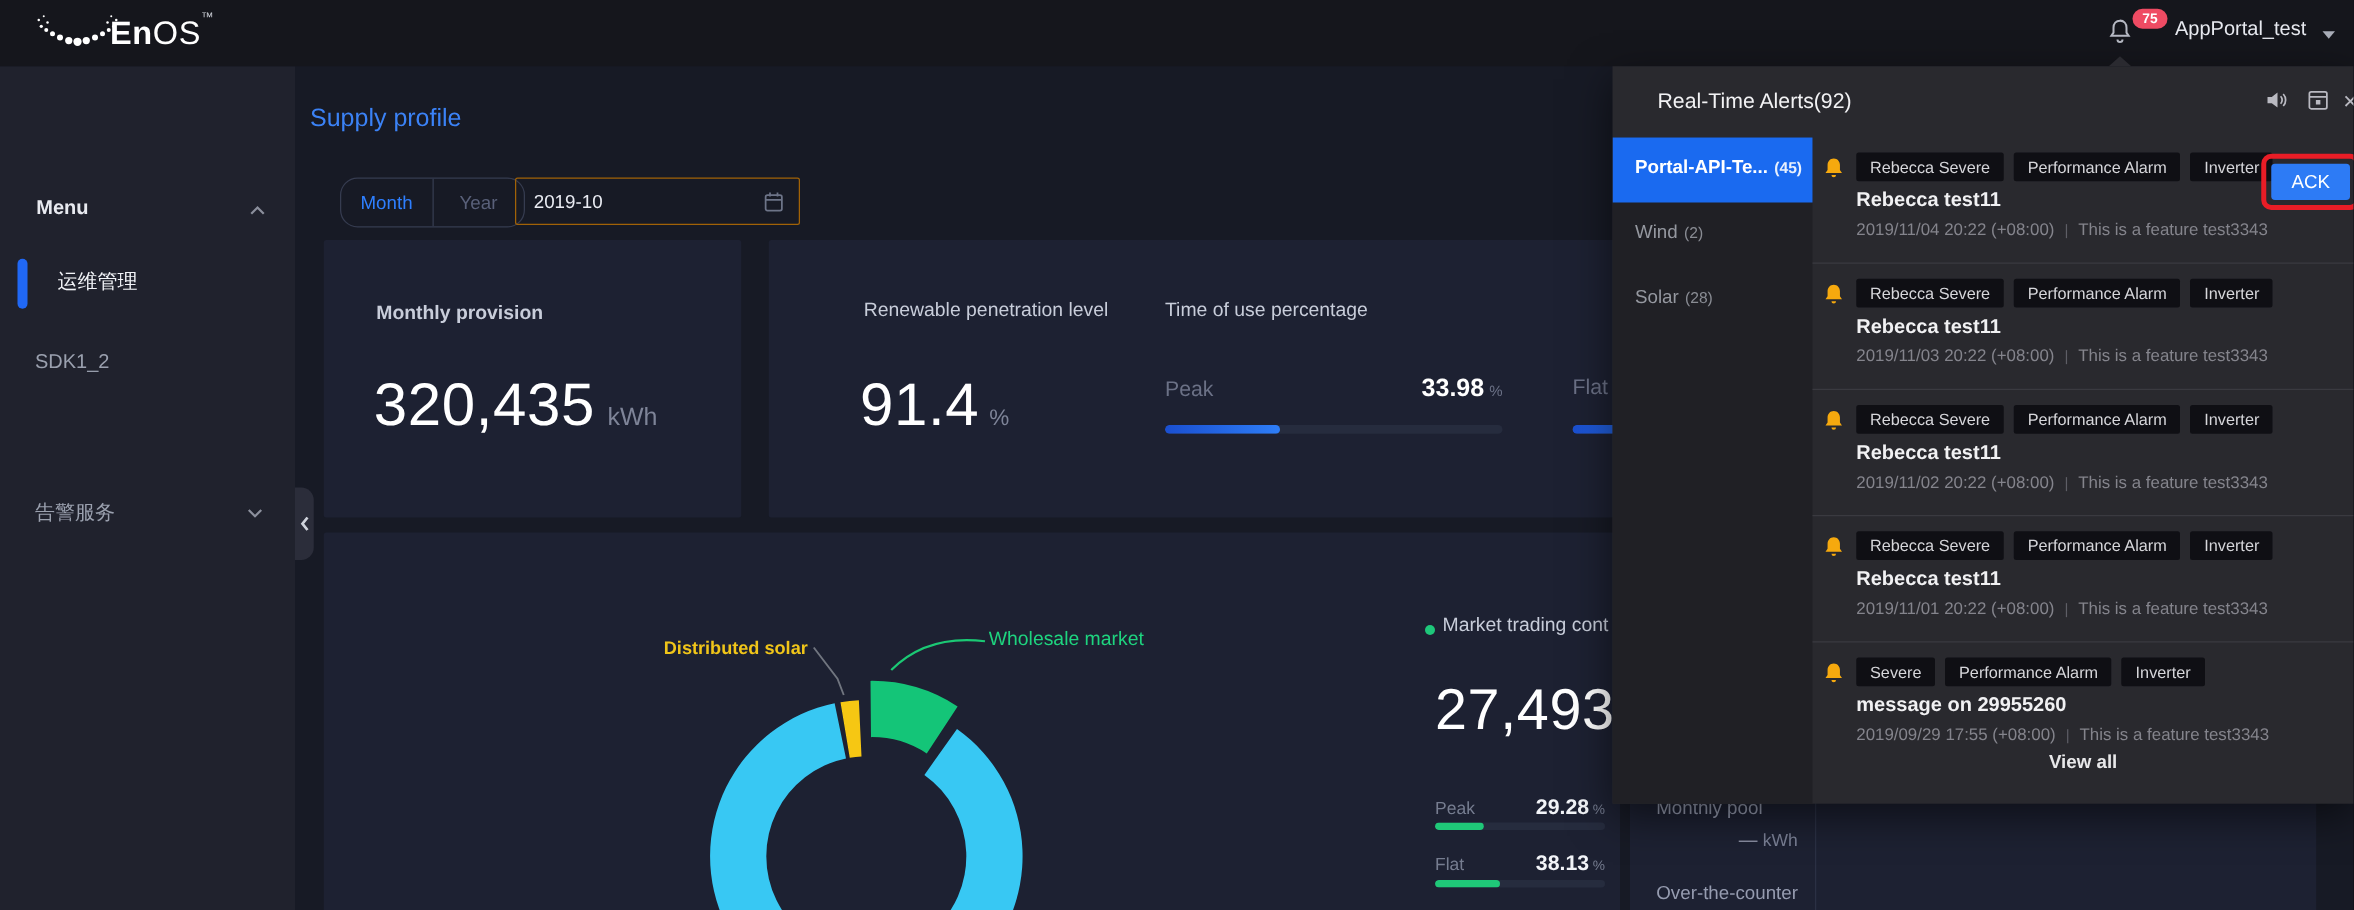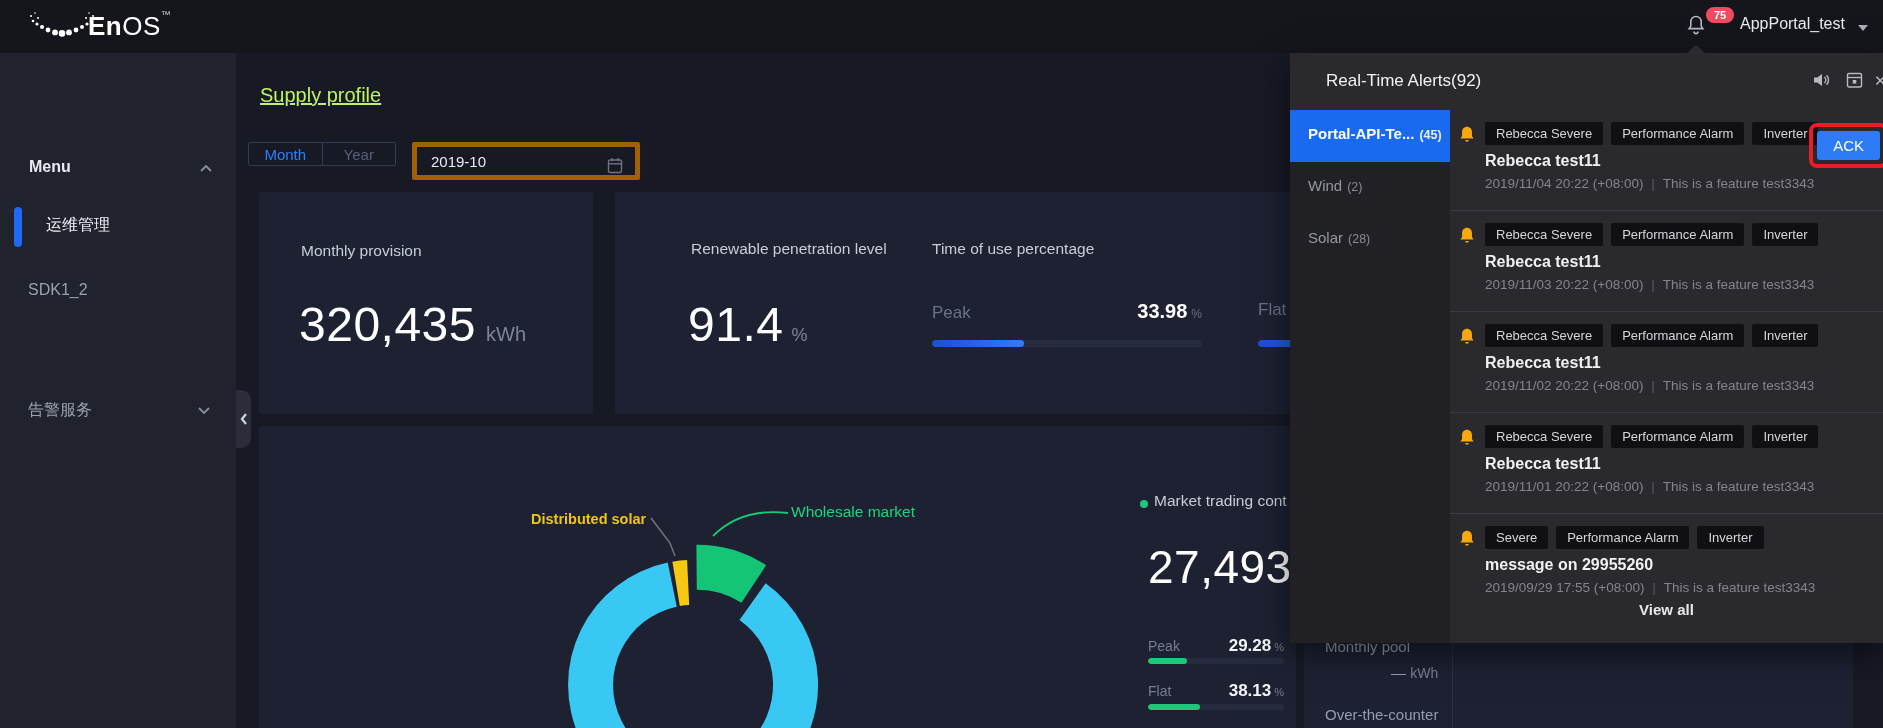--- a/index.html
+++ b/index.html
@@ -24,27 +24,27 @@
   .sb-title{position:absolute;left:28px;top:30px;font-size:17px;font-weight:600;color:#eef1f6;}
   .sb-menu-label{position:absolute;left:29px;top:105px;font-size:16px;font-weight:700;color:#e8eaf0;}
   .sb-item{position:absolute;left:0;width:236px;height:40px;cursor:pointer;}
   .sb-item .txt{position:absolute;left:28px;top:9px;font-size:16px;color:#9aa0ae;}
   .sb-item.active .txt{left:46px;color:#f2f4f8;}
   .sb-active-bar{position:absolute;left:14px;top:1px;width:8px;height:40px;border-radius:4px;background:#2068f5;}
   .sb-collapse{position:absolute;left:236px;top:390px;width:15px;height:58px;background:#2b2d3a;
          border-radius:0 10px 10px 0;z-index:6;display:flex;align-items:center;justify-content:center;cursor:pointer;}
 
   
-  .page-title{position:absolute;left:260px;top:84px;font-size:20px;color:#bef264;text-decoration:underline;}
-  .seg-group{position:absolute;left:248px;top:142px;width:148px;height:24px;border:1px solid #363c50;
-         border-radius:2px;display:flex;box-sizing:border-box;}
+  .page-title{position:absolute;left:248px;top:84px;font-size:20px;color:#3b82f6;}
+  .seg-group{position:absolute;left:272px;top:142px;width:148px;height:40px;border:1px solid #363c50;
+         border-radius:14px;display:flex;box-sizing:border-box;}
   .seg-btn{flex:1;display:flex;align-items:center;justify-content:center;font-size:15px;color:#596079;cursor:pointer;}
   .seg-btn.active{color:#2e7fff;}
   .seg-btn + .seg-btn{border-left:1px solid #363c50;}
-  .date-box{position:absolute;left:412px;top:142px;width:228px;height:38px;border:5px solid #a16207;border-radius:2px;
+  .date-box{position:absolute;left:412px;top:142px;width:228px;height:38px;border:1px solid #a16207;border-radius:2px;
          box-sizing:border-box;display:flex;align-items:center;cursor:pointer;}
   .date-box .val{margin-left:14px;font-size:15px;color:#e9ebf2;}
   .date-box svg{position:absolute;right:12px;top:10px;}
 
   .card{position:absolute;background:#1d2132;border-radius:2px;}
   .card-lbl{position:absolute;font-size:15.5px;color:#c8cdda;}
   .bignum{position:absolute;font-size:48px;color:#ffffff;letter-spacing:.5px;white-space:nowrap;}
   .bignum .unit{font-size:20px;color:#7e8498;margin-left:10px;letter-spacing:0;}
   .bignum .pct-unit{font-size:18px;color:#7e8498;margin-left:8px;}
 
@@ -178,21 +178,21 @@
       <line x1="5" y1="1" x2="5" y2="4.2" stroke="#6d7488" stroke-width="1.4"></line>
       <line x1="11" y1="1" x2="11" y2="4.2" stroke="#6d7488" stroke-width="1.4"></line>
     </svg>
   </div>
 
   <div class="card" style="left:259px;top:192px;width:334px;height:222px;"></div>
   <div class="card" style="left:615px;top:192px;width:681px;height:222px;"></div>
   <div class="card" style="left:259px;top:426px;width:1037px;height:330px;"></div>
   <div class="card" style="left:1304px;top:426px;width:549px;height:330px;"></div>
 
-  <div class="card-lbl" style="left:301px;top:242px;">Monthly provision</div>
+  <div class="card-lbl" style="left:301px;top:242px;font-weight:bold;">Monthly provision</div>
   <div class="bignum" style="left:299px;top:297px;"><span>320,435</span><span class="unit">kWh</span></div>
 
   <div class="card-lbl" style="left:691px;top:240px;">Renewable penetration level</div>
   <div class="bignum" style="left:688px;top:297px;"><span>91.4</span><span class="pct-unit">%</span></div>
 
   <div class="card-lbl" style="left:932px;top:240px;">Time of use percentage</div>
   <div class="tou-row" style="left:932px;top:300px;width:270px;">
     <span class="rl">Peak</span>
     <span class="rv"><span>33.98</span><span class="ru">%</span></span>
   </div>

